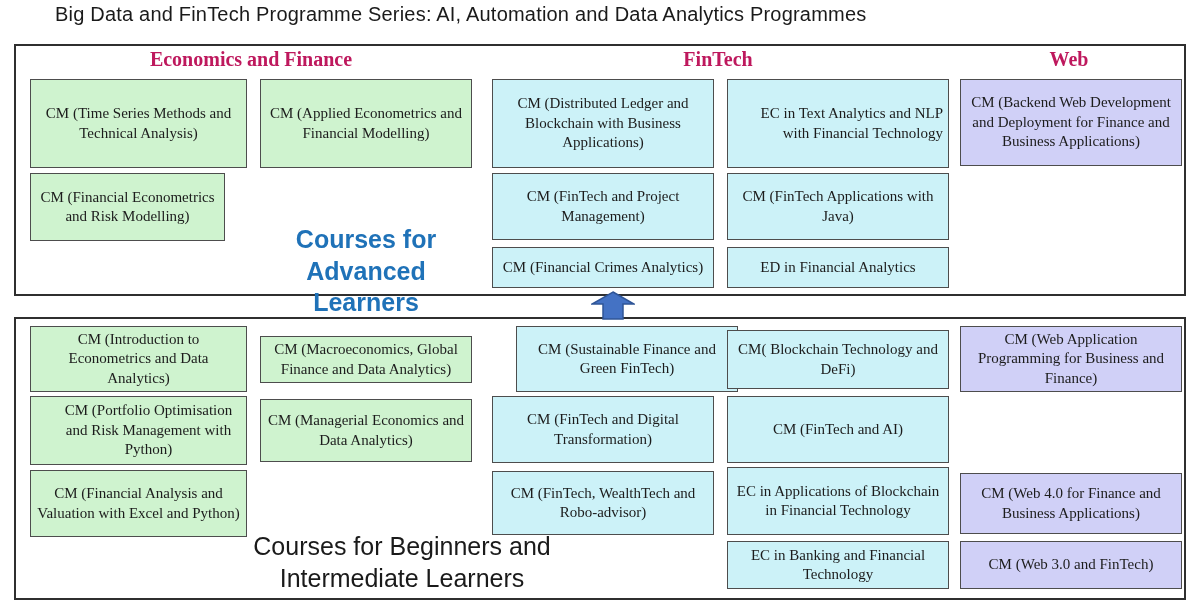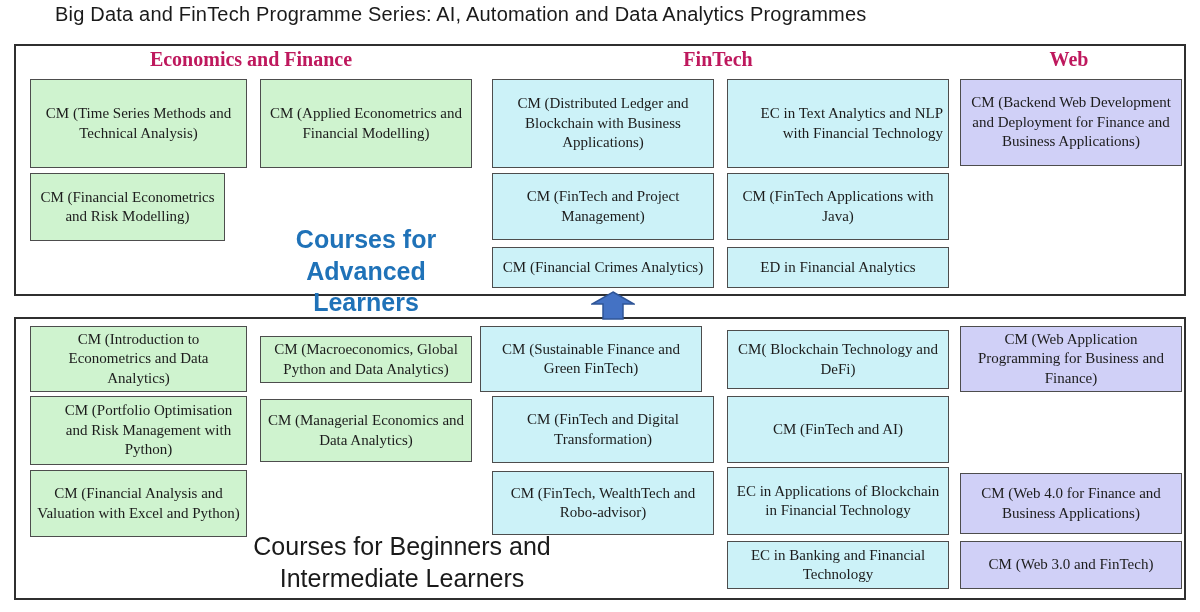--- a/index.html
+++ b/index.html
@@ -72,22 +72,22 @@
   </div>
 </div>
 
 <svg class="up-arrow" viewBox="0 0 44 29">
   <polygon points="22,1 43,13 32,13 32,28 12,28 12,13 1,13" fill="#4472c4" stroke="#2f5597" stroke-width="1.5"></polygon>
 </svg>
 
 <div id="bottom-panel" class="panel">
 
   <div class="card green" style="left:14px;top:7px;width:217px;height:66px;">CM (Introduction to Econometrics and Data Analytics)</div>
-  <div class="card green" style="left:244px;top:17px;width:212px;height:47px;">CM (Macroeconomics, Global Python and Data Analytics)</div>
-  <div class="card cyan" style="left:464px;top:7px;width:222px;height:66px;">CM (Sustainable Finance and Green FinTech)</div>
+  <div class="card green" style="left:244px;top:17px;width:212px;height:47px;">CM (Macroeconomics, Global Finance and Data Analytics)</div>
+  <div class="card cyan" style="left:500px;top:7px;width:222px;height:66px;">CM (Sustainable Finance and Green FinTech)</div>
   <div class="card cyan" style="left:711px;top:11px;width:222px;height:59px;">CM( Blockchain Technology and DeFi)</div>
   <div class="card purple" style="left:944px;top:7px;width:222px;height:66px;">CM (Web Application Programming for Business and Finance)</div>
 
   <div class="card green" style="left:14px;top:77px;width:217px;height:69px;padding-left:25px;">CM (Portfolio Optimisation and Risk Management with Python)</div>
   <div class="card green" style="left:244px;top:80px;width:212px;height:63px;">CM (Managerial Economics and Data Analytics)</div>
   <div class="card cyan" style="left:711px;top:77px;width:222px;height:67px;">CM (FinTech and AI)</div>
   <div class="card cyan" style="left:476px;top:77px;width:222px;height:67px;">CM (FinTech and Digital Transformation)</div>
 
   <div class="card green" style="left:14px;top:151px;width:217px;height:67px;">CM (Financial Analysis and Valuation with Excel and Python)</div>
   <div class="card cyan" style="left:476px;top:152px;width:222px;height:64px;">CM (FinTech, WealthTech and Robo-advisor)</div>

